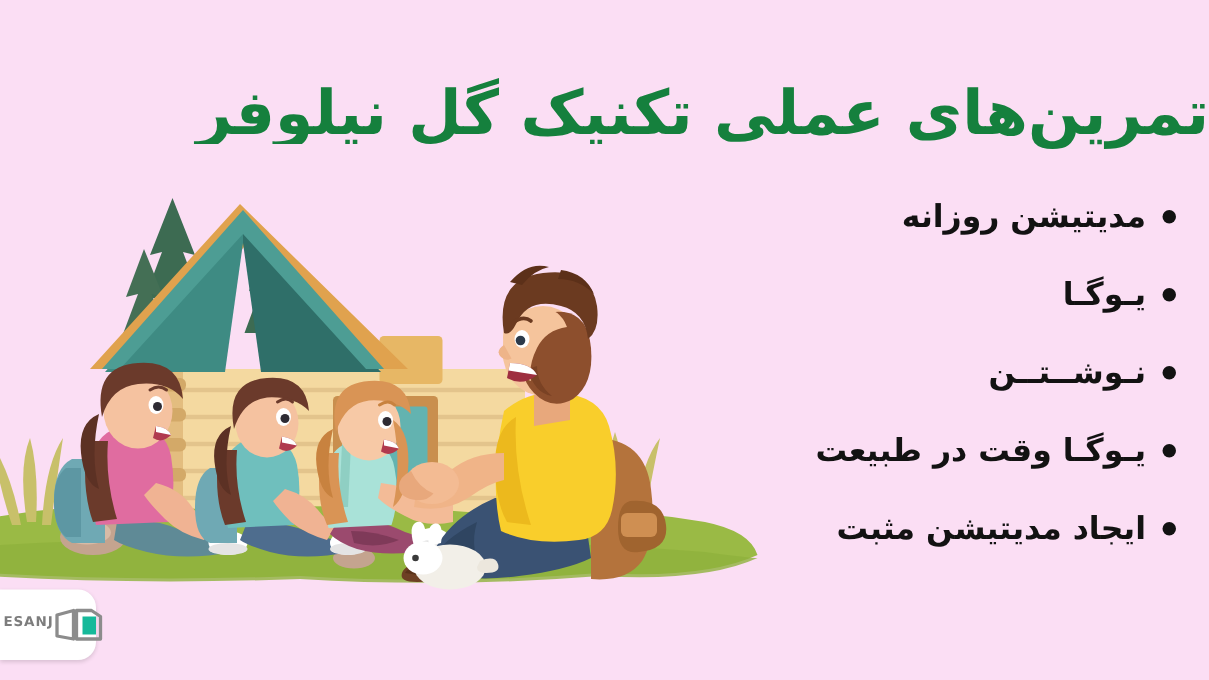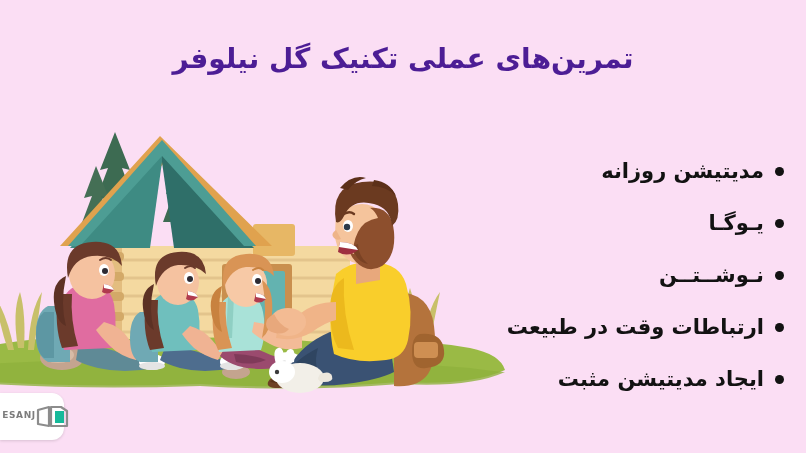--- a/index.html
+++ b/index.html
@@ -10,30 +10,29 @@
     font-family:"DejaVu Sans","Liberation Sans",sans-serif;
   }
   #slide{
     position:relative;width:806px;height:453px;
     background:#fbdef4;overflow:hidden;
   }
 
   
   #title{
     position:absolute;left:0;top:22px;width:806px;
-    text-align:center;
-    font-size:28px;font-weight:bold;color:#4c1d95;
+    font-size:41px;font-weight:bold;color:#15803d;
     letter-spacing:0px;line-height:1.3;
     direction:rtl;
     white-space:nowrap;
   }
 
   
   #bullets{
-    position:absolute;right:22px;top:145px;
+    position:absolute;right:22px;top:118px;
     width:320px;direction:rtl;text-align:center;
     list-style:none;margin:0;padding:0;
   }
   #bullets li{
     display:flex;align-items:center;justify-content:flex-start;
     height:52px;
     font-size:21px;font-weight:bold;color:#121212;
     white-space:nowrap;
   }
   .dot{
@@ -303,21 +302,21 @@
     <li>
       <span class="dot"></span>
       <span class="btext">یـوگـا</span>
     </li>
     <li>
       <span class="dot"></span>
       <span class="btext">نـوشــتــن</span>
     </li>
     <li>
       <span class="dot"></span>
-      <span class="btext">ارتباطات وقت در طبیعت</span>
+      <span class="btext">یـوگـا وقت در طبیعت</span>
     </li>
     <li>
       <span class="dot"></span>
       <span class="btext">ایجاد مدیتیشن مثبت</span>
     </li>
   </ul>
 
   <div id="logo">
     <div class="lg-inner">
       <svg class="lg-mark" width="34" height="24" viewBox="0 0 34 24">

